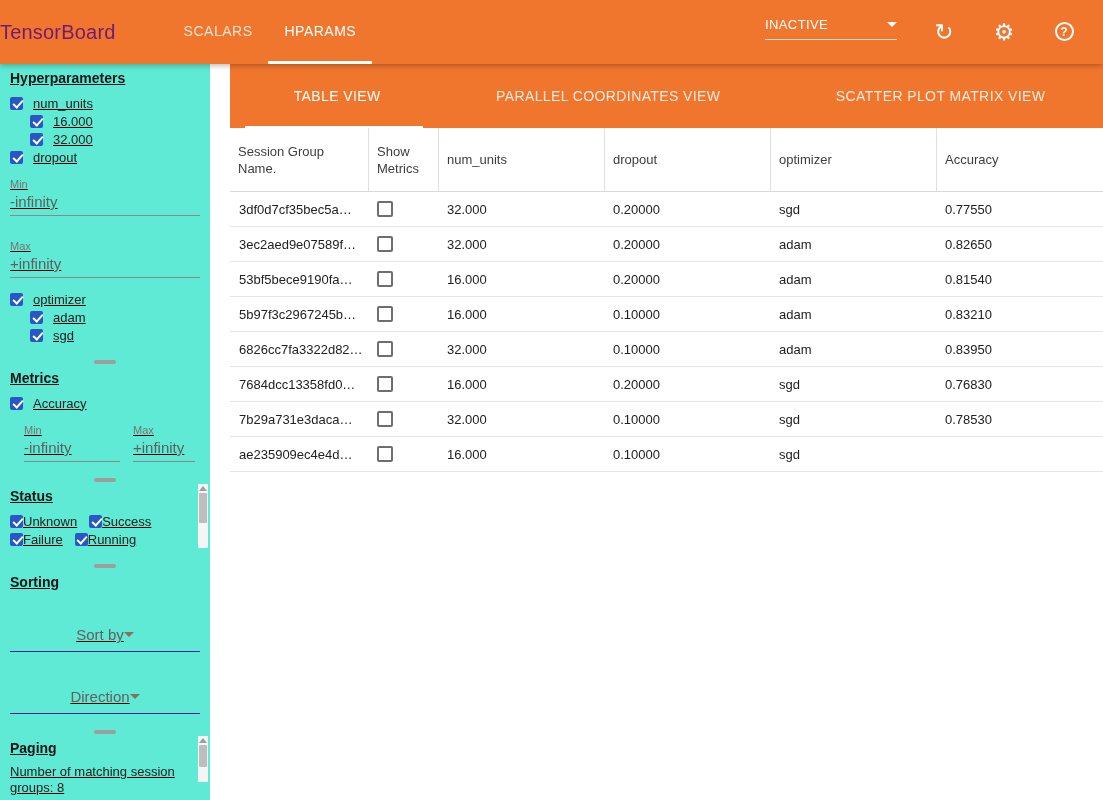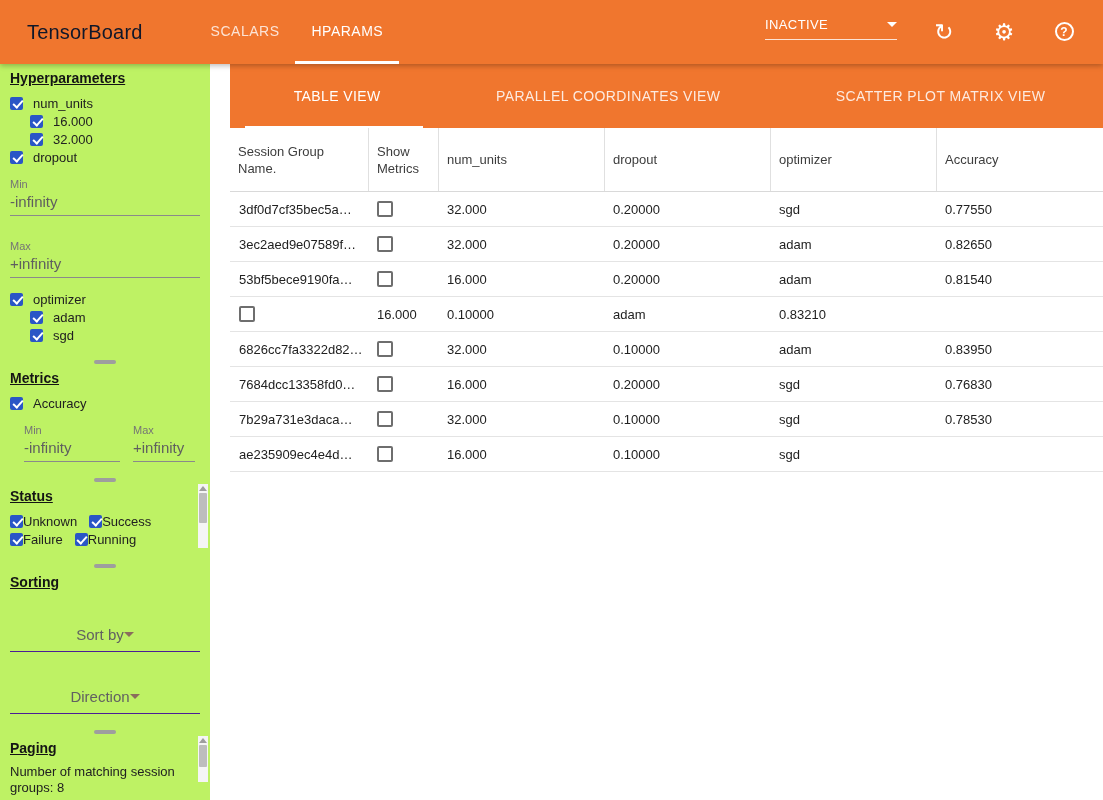--- a/index.html
+++ b/index.html
@@ -3,41 +3,41 @@
 <meta charset="utf-8">
 <style>
   * { margin:0; padding:0; box-sizing:border-box; }
   html,body { width:1103px; height:800px; overflow:hidden; background:#fff;
               font-family:"Liberation Sans", sans-serif; }
 
   
   .topbar { position:absolute; top:0; left:0; width:1103px; height:64px;
             background:#f0762e; display:flex; align-items:stretch; z-index:30;
             box-shadow:0 2px 5px rgba(0,0,0,0.25); }
-  .brand { color:#0f172a; font-size:20px; line-height:64px; margin-left:27px; letter-spacing:.2px; }
+  .brand { color:#701a75; font-size:20px; line-height:64px; letter-spacing:.2px; }
   .topnav { display:flex; margin-left:52px; }
   .topnav-tab { color:rgba(255,255,255,.8); font-size:14px; letter-spacing:.5px;
                 padding:0 16px; display:flex; align-items:center; cursor:pointer;
                 border-bottom:3px solid transparent; }
   .topnav-tab.active { color:#fff; border-bottom-color:#fff; }
   .top-right { margin-left:auto; display:flex; align-items:center; margin-right:26px; gap:34px; }
   .status-select { width:132px; margin-top:-8px; cursor:pointer; }
   .ss-row { display:flex; justify-content:space-between; align-items:center;
             padding-bottom:7px; border-bottom:1px solid rgba(255,255,255,.8);
             color:#fff; font-size:13px; letter-spacing:.4px; }
   .tri-dn-w { width:0; height:0; border-left:5px solid transparent;
               border-right:5px solid transparent; border-top:5px solid #fff; }
   .icon-btn { width:26px; height:26px; color:#fff; font-size:23px; line-height:26px;
               text-align:center; cursor:pointer; }
   .help-circle { width:19px; height:19px; border:2px solid #fff; border-radius:50%;
                  color:#fff; font-size:12px; font-weight:bold; display:flex;
                  align-items:center; justify-content:center; margin:3px auto; }
 
   
-  .sidebar { position:absolute; top:64px; left:0; width:210px; bottom:0; background:#bef264; overflow:hidden; }
+  .sidebar { position:absolute; top:64px; left:0; width:210px; bottom:0; background:#5eead4; overflow:hidden;text-decoration:underline; }
   .panel { padding:6px 10px 0 10px; position:relative; }
   .panel h3 { font-size:14px; font-weight:bold; text-decoration:underline; color:#141414; margin-bottom:8px; }
   .cbrow { display:flex; align-items:center; height:18px; gap:10px; cursor:pointer; }
   .cbrow .lbl { font-size:13px; color:#212121; }
   .indent { margin-left:20px; }
   .cb { width:13px; height:13px; border:2px solid #757575; border-radius:2px;
         background:#fff; flex:none; position:relative; cursor:pointer; }
   .cb.checked { background:#2a56c6; border-color:#2a56c6; }
   .cb.checked::after { content:""; position:absolute; left:2.5px; top:-1px; width:4px; height:8px;
                        border:2px solid #fff; border-top:0; border-left:0; transform:rotate(42deg); }
@@ -273,20 +273,21 @@
     <div class="td">
         <span class="cbt"></span>
       </div>
     <div class="td">16.000</div>
     <div class="td">0.20000</div>
     <div class="td">adam</div>
     <div class="td">0.81540</div>
   </div>
 
   <div class="trow tgrid">
+    <div class="td">5b97f3c2967245b…</div>
     <div class="td">
         <span class="cbt"></span>
       </div>
     <div class="td">16.000</div>
     <div class="td">0.10000</div>
     <div class="td">adam</div>
     <div class="td">0.83210</div>
   </div>
 
   <div class="trow tgrid">

